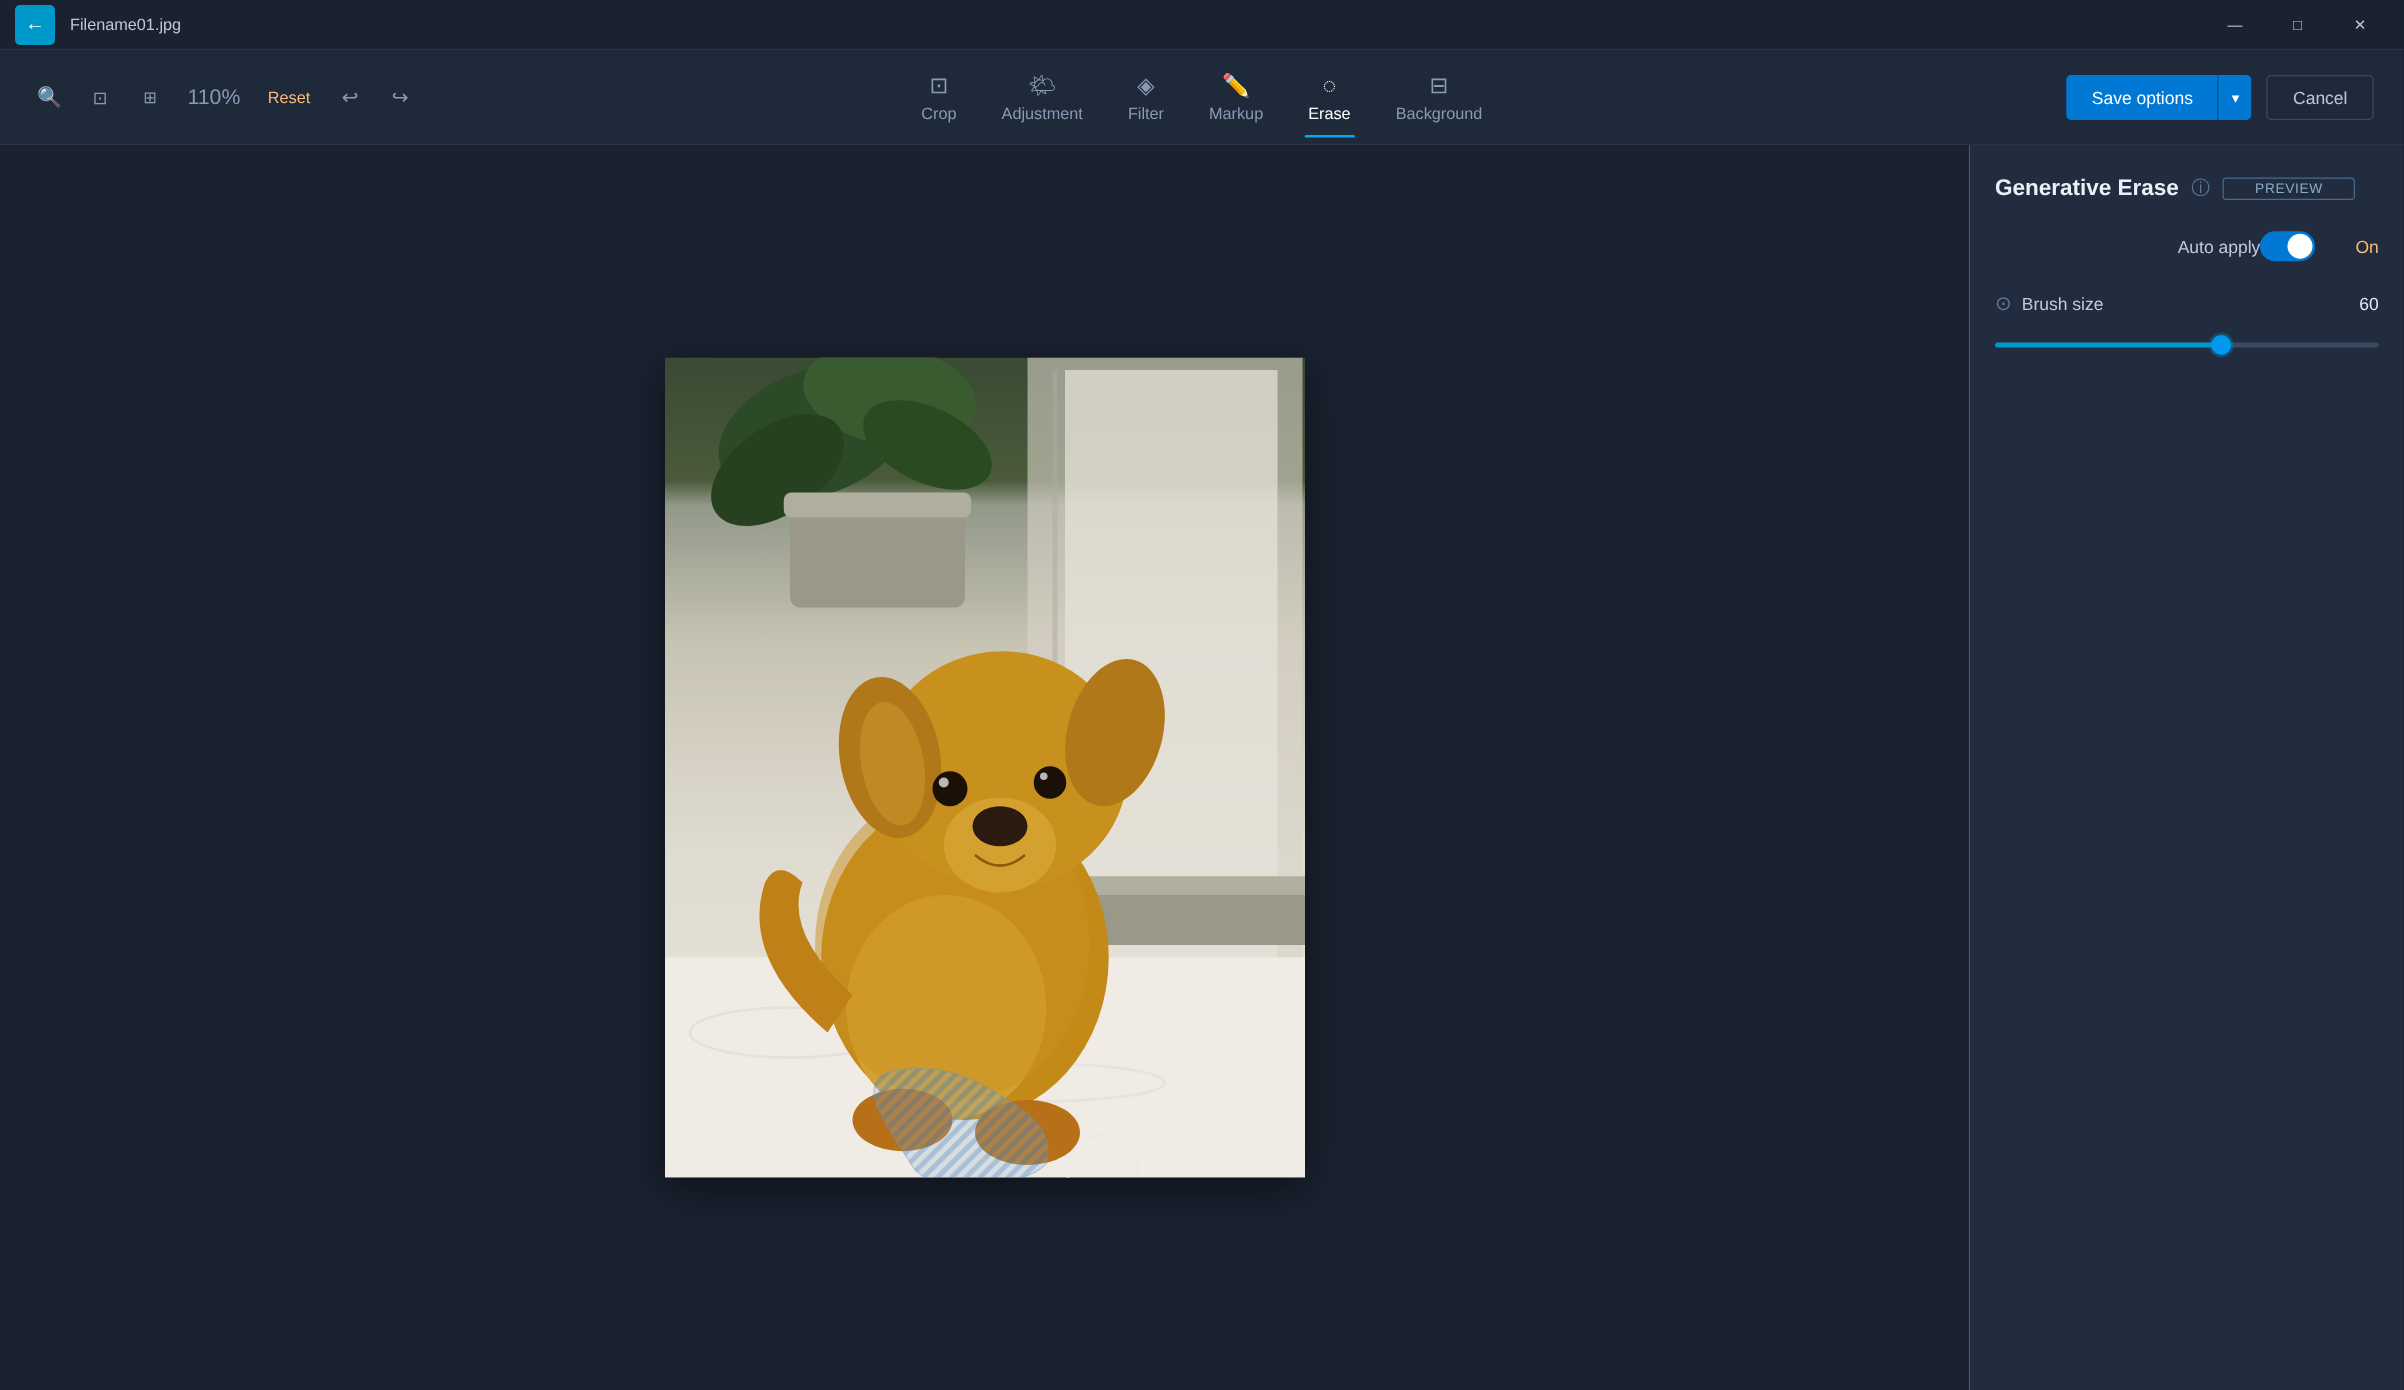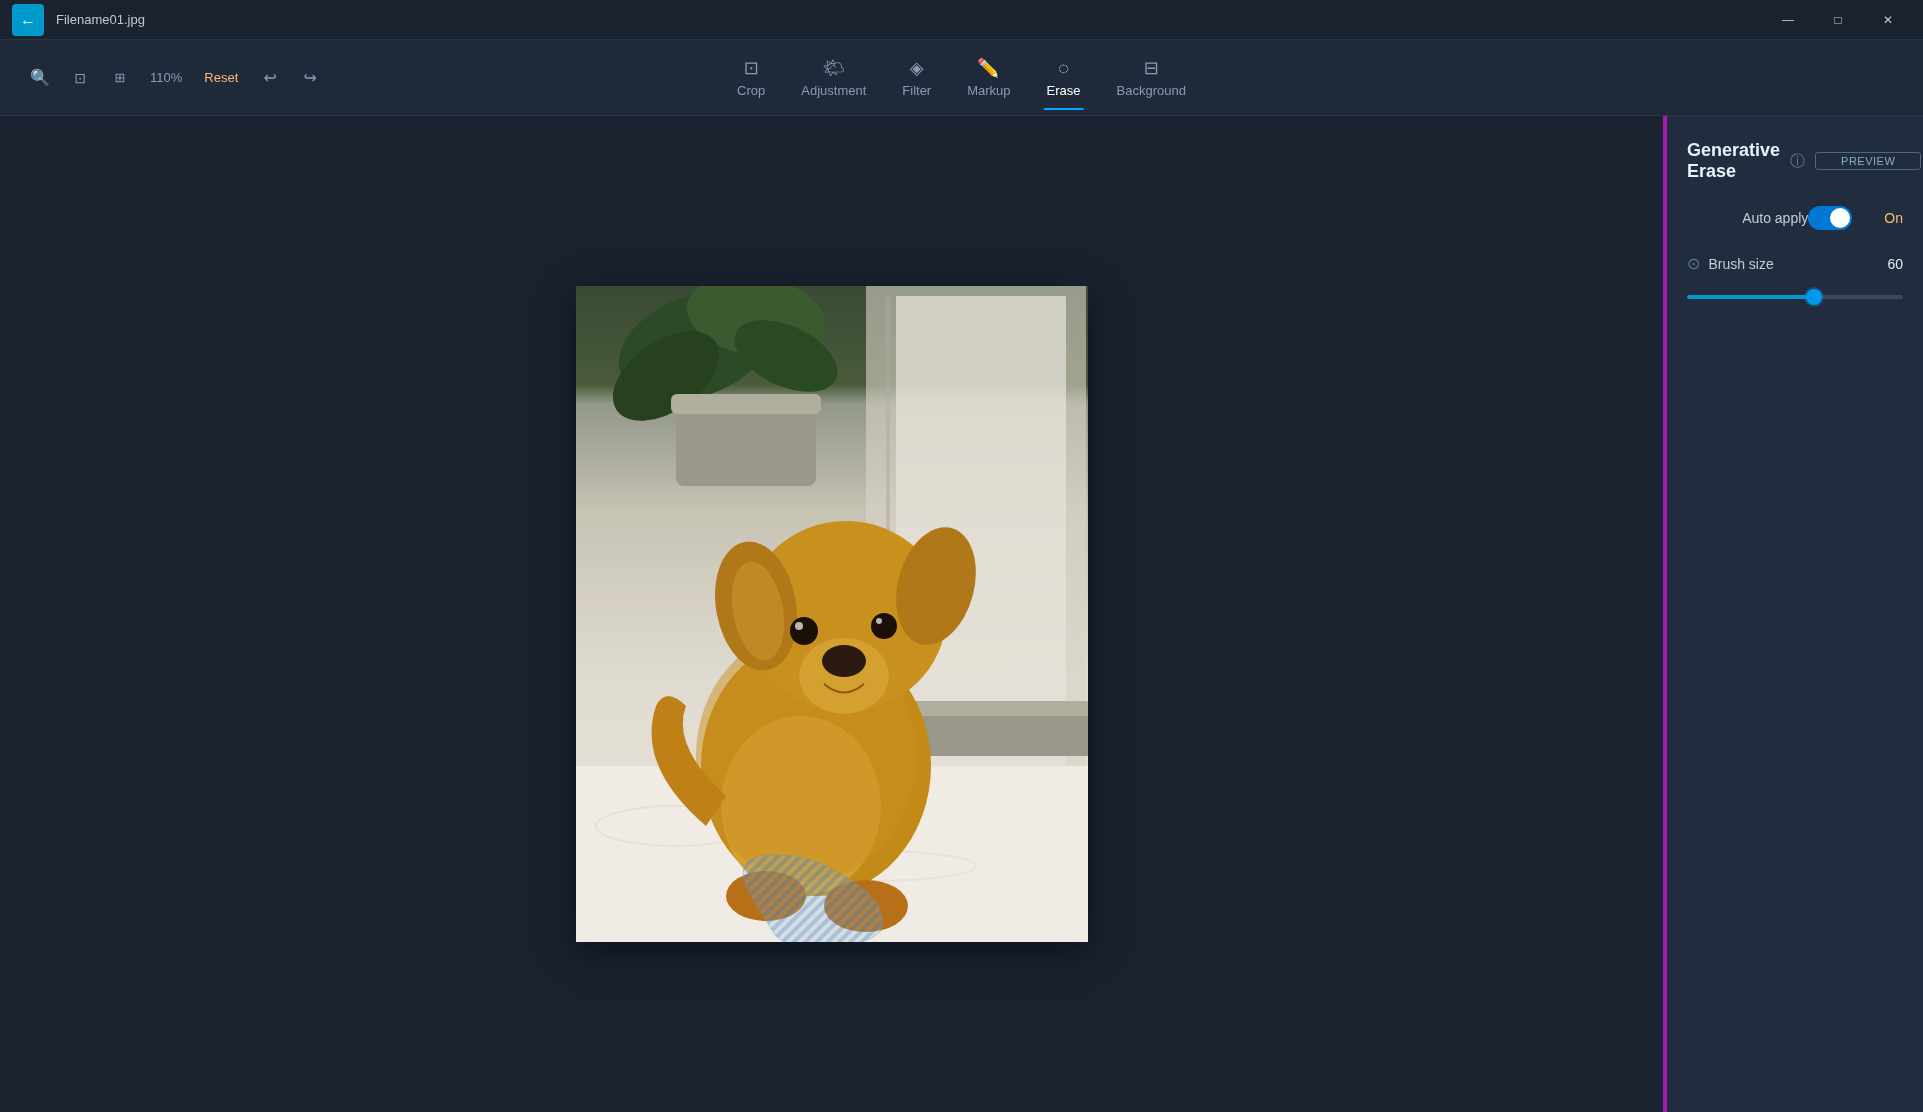--- a/index.html
+++ b/index.html
@@ -69,21 +69,21 @@
       width: 32px; height: 32px;
       background: transparent;
       border: none;
       color: #8a9ab5;
       cursor: pointer;
       display: flex; align-items: center; justify-content: center;
       font-size: 16px;
       border-radius: 4px;
     }
     .zoom-level {
-      font-size: 13px;
+      font-size: 17px;
       color: #8a9ab5;
       padding: 0 6px;
       text-align: center;
     }
     .reset-btn {
       background: transparent;
       border: none;
       color: #fdba74;
       font-size: 13px;
       cursor: pointer;
@@ -193,23 +193,23 @@
       height: 656px;
       box-shadow: 0 8px 32px rgba(0,0,0,0.5);
     }
     @keyframes dashRotate {
       from { stroke-dashoffset: 0; }
       to { stroke-dashoffset: 100; }
     }
 
     
     .right-panel {
-      width: 260px;
+      width: 348px;
       background: #212d3e;
-      border-left: 4px solid #a21caf;
+      border-left: 1px solid #a21caf;
       padding: 24px 20px;
       display: flex;
       flex-direction: column;
       gap: 24px;
     }
 
     .panel-title-row {
       display: flex;
       align-items: center;
       gap: 10px;
@@ -380,20 +380,29 @@
       <span class="tool-icon">◌</span>
       <span class="tool-label">Erase</span>
     </div>
 
     <div class="tool-item">
       <span class="tool-icon">⊟</span>
       <span class="tool-label">Background</span>
     </div>
   </div>
 
+  <div class="toolbar-right">
+    <div style="display:flex;">
+      <button class="save-options-btn">Save options</button>
+      <button class="save-dropdown-btn">
+        <span>▾</span>
+      </button>
+    </div>
+    <button class="cancel-btn">Cancel</button>
+  </div>
 </div>
 
 <div class="main-area">
 
   <div class="canvas-area">
     <div class="image-container">
       
       <svg width="512" height="656" viewBox="0 0 512 656" xmlns="http://www.w3.org/2000/svg">
 
         <defs>

